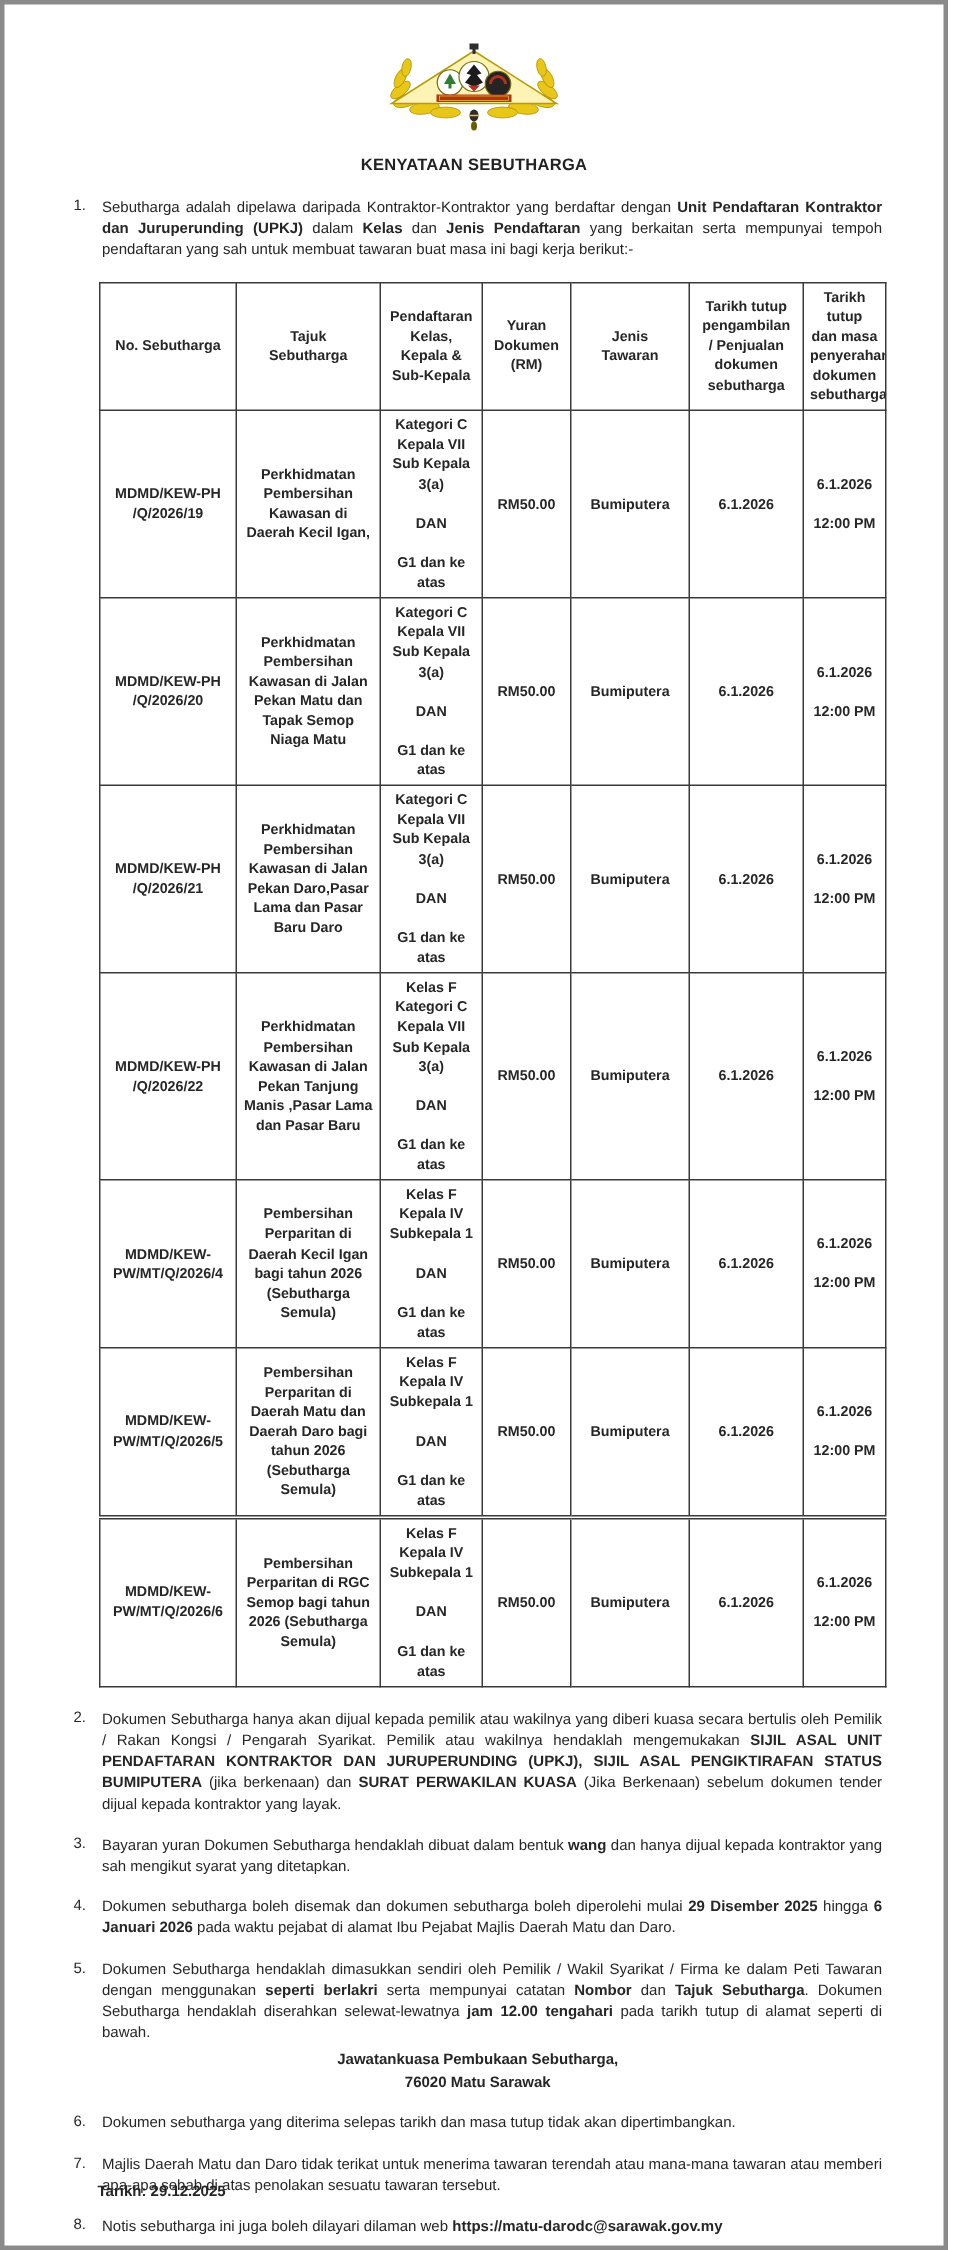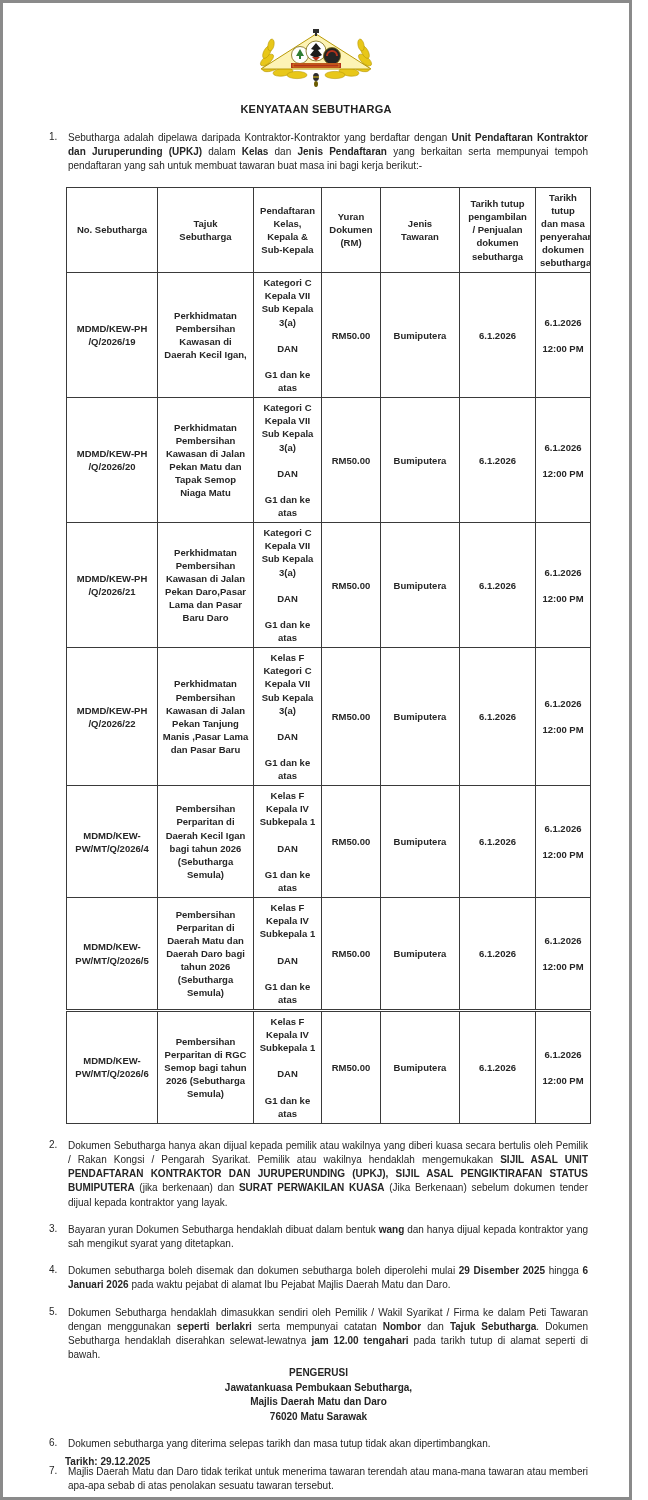--- a/index.html
+++ b/index.html
@@ -187,23 +187,21 @@
       <span class="num">4.</span>
       <div class="txt">Dokumen sebutharga boleh disemak dan dokumen sebutharga boleh diperolehi mulai <b>29 Disember 2025</b> hingga <b>6 Januari 2026</b> pada waktu pejabat di alamat Ibu Pejabat Majlis Daerah Matu dan Daro.</div>
     </div>
 
     <div class="item">
       <span class="num">5.</span>
       <div class="txt">Dokumen Sebutharga hendaklah dimasukkan sendiri oleh Pemilik / Wakil Syarikat / Firma ke dalam Peti Tawaran dengan menggunakan <b>seperti berlakri</b> serta mempunyai catatan <b>Nombor</b> dan <b>Tajuk Sebutharga</b>. Dokumen Sebutharga hendaklah diserahkan selewat-lewatnya <b>jam 12.00 tengahari</b> pada tarikh tutup di alamat seperti di bawah.</div>
     </div>
 
     <div class="address">
-      <div>PENGERUSI</div>
       <div>Jawatankuasa Pembukaan Sebutharga,</div>
-      <div>Majlis Daerah Matu dan Daro</div>
       <div>76020 Matu Sarawak</div>
     </div>
 
     <div class="item">
       <span class="num">6.</span>
       <div class="txt">Dokumen sebutharga yang diterima selepas tarikh dan masa tutup tidak akan dipertimbangkan.</div>
     </div>
 
     <div class="item">
       <span class="num">7.</span>

